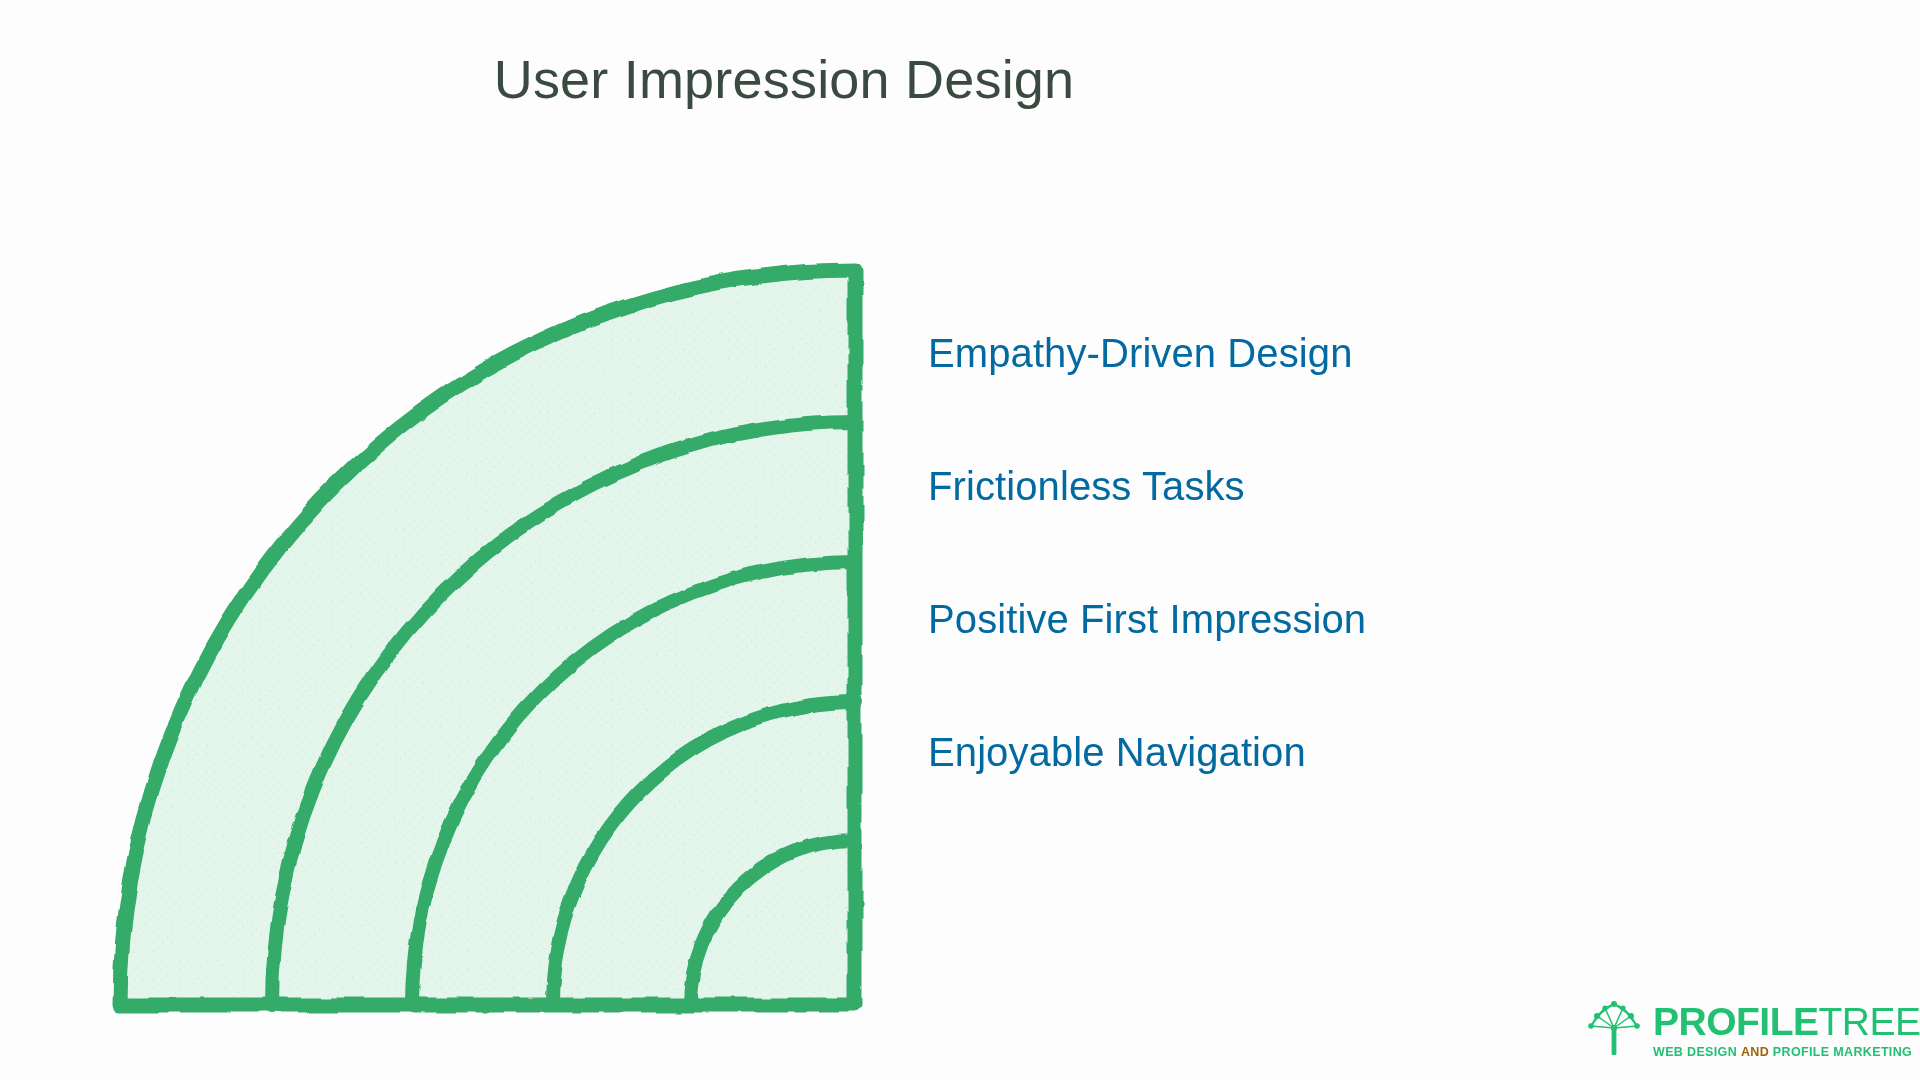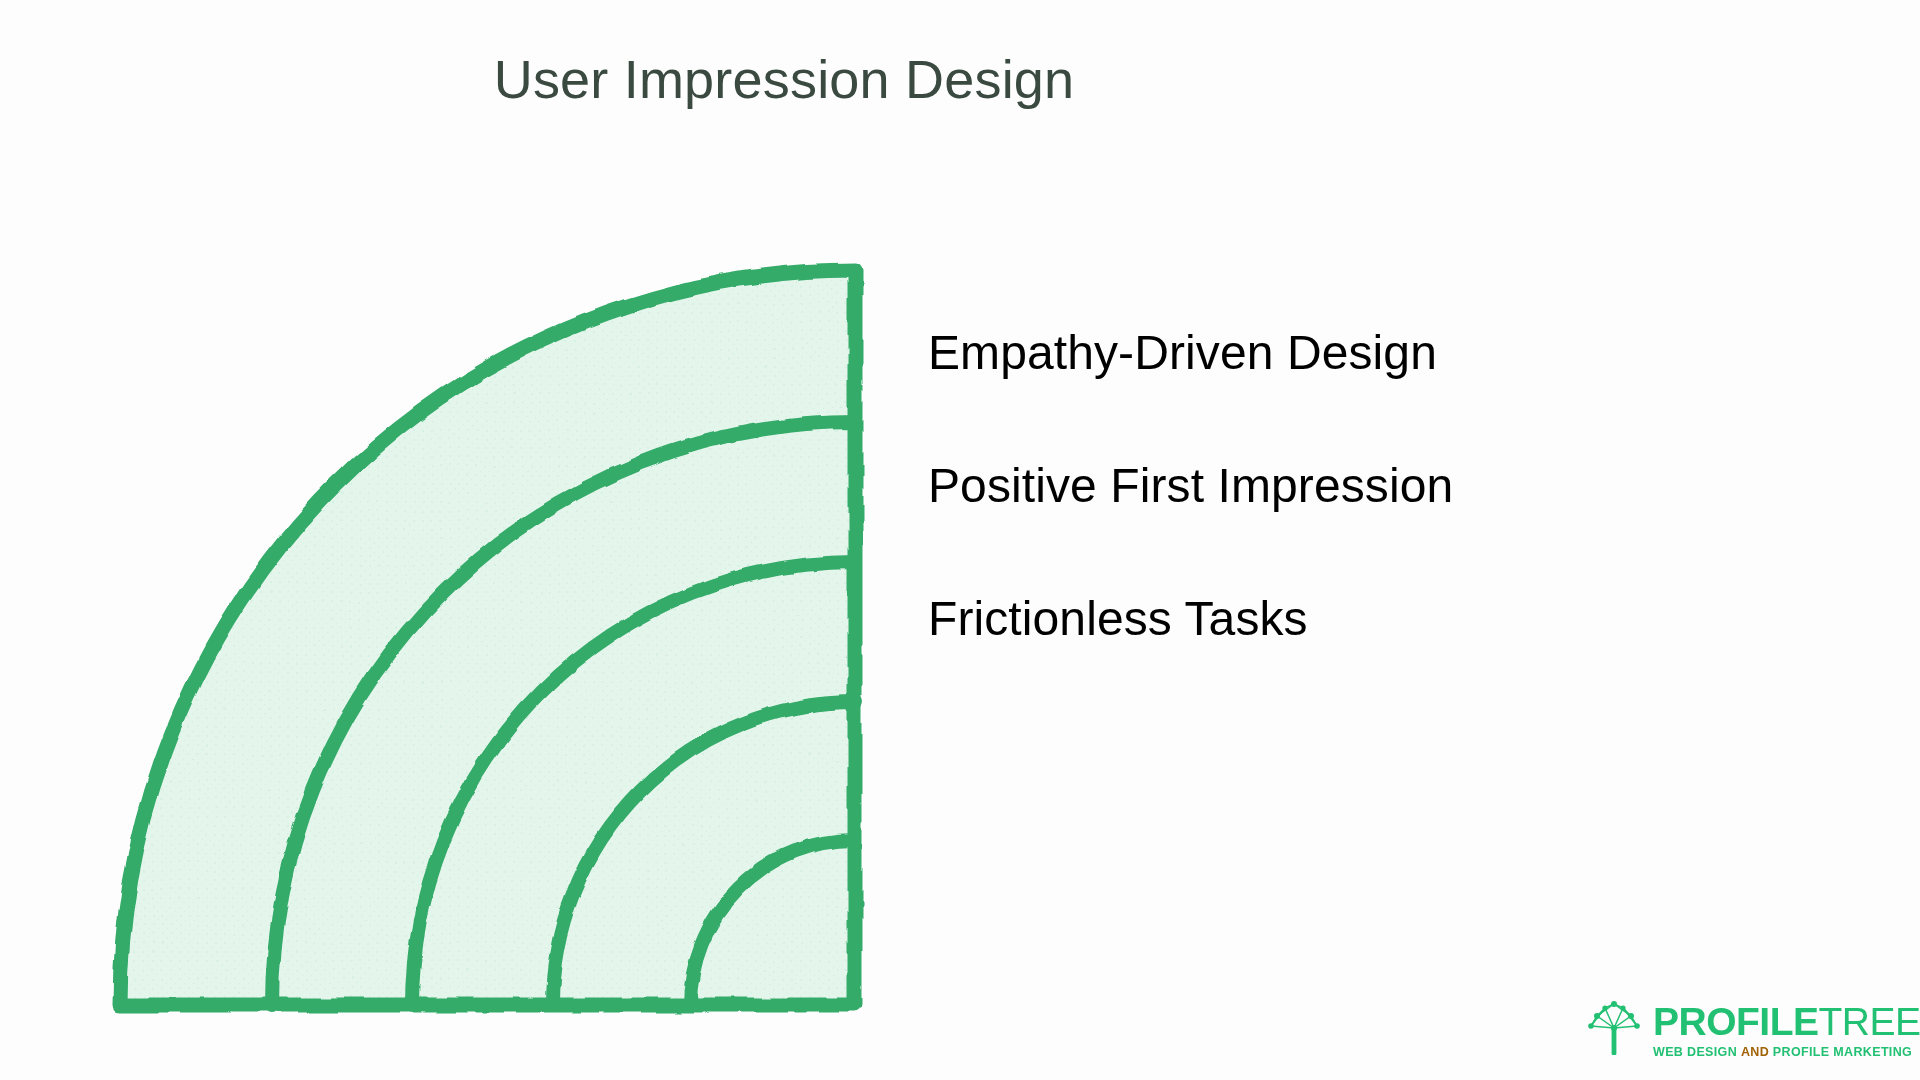--- a/index.html
+++ b/index.html
@@ -56,23 +56,23 @@
     left: 928px;
     top: 286px;
     width: 720px;
   }
   .label-item {
     height: 133px;
     display: flex;
     align-items: center;
   }
   .label-text {
-    font-size: 48px;
+    font-size: 40px;
     font-weight: 400;
-    color: #000000;
+    color: #0369a1;
     letter-spacing: 0.1px;
     line-height: 1.2;
     white-space: nowrap;
   }
 
   
   #brand-logo {
     position: absolute;
     left: 1583px;
     top: 995px;
@@ -170,24 +170,27 @@
         <path d="M 785 610 A 165 165 0 0 0 620 775" fill="none" stroke="#35ab6a" stroke-width="14" stroke-linecap="round"></path>
       </g>
     </svg>
   </div>
 
   <div id="label-list">
     <div class="label-item">
       <span class="label-text">Empathy-Driven Design</span>
     </div>
     <div class="label-item">
+      <span class="label-text">Frictionless Tasks</span>
+    </div>
+    <div class="label-item">
       <span class="label-text">Positive First Impression</span>
     </div>
     <div class="label-item">
-      <span class="label-text">Frictionless Tasks</span>
+      <span class="label-text">Enjoyable Navigation</span>
     </div>
   </div>
 
   <div id="brand-logo">
 
     <svg id="brand-mark" viewBox="0 0 62 62" xmlns="http://www.w3.org/2000/svg">
       <g stroke="#22c072" stroke-width="1.5" fill="none">
         <path d="M31 56 L31 30"></path>
         <path d="M31 30 L14 18"></path>
         <path d="M31 30 L48 18"></path>

